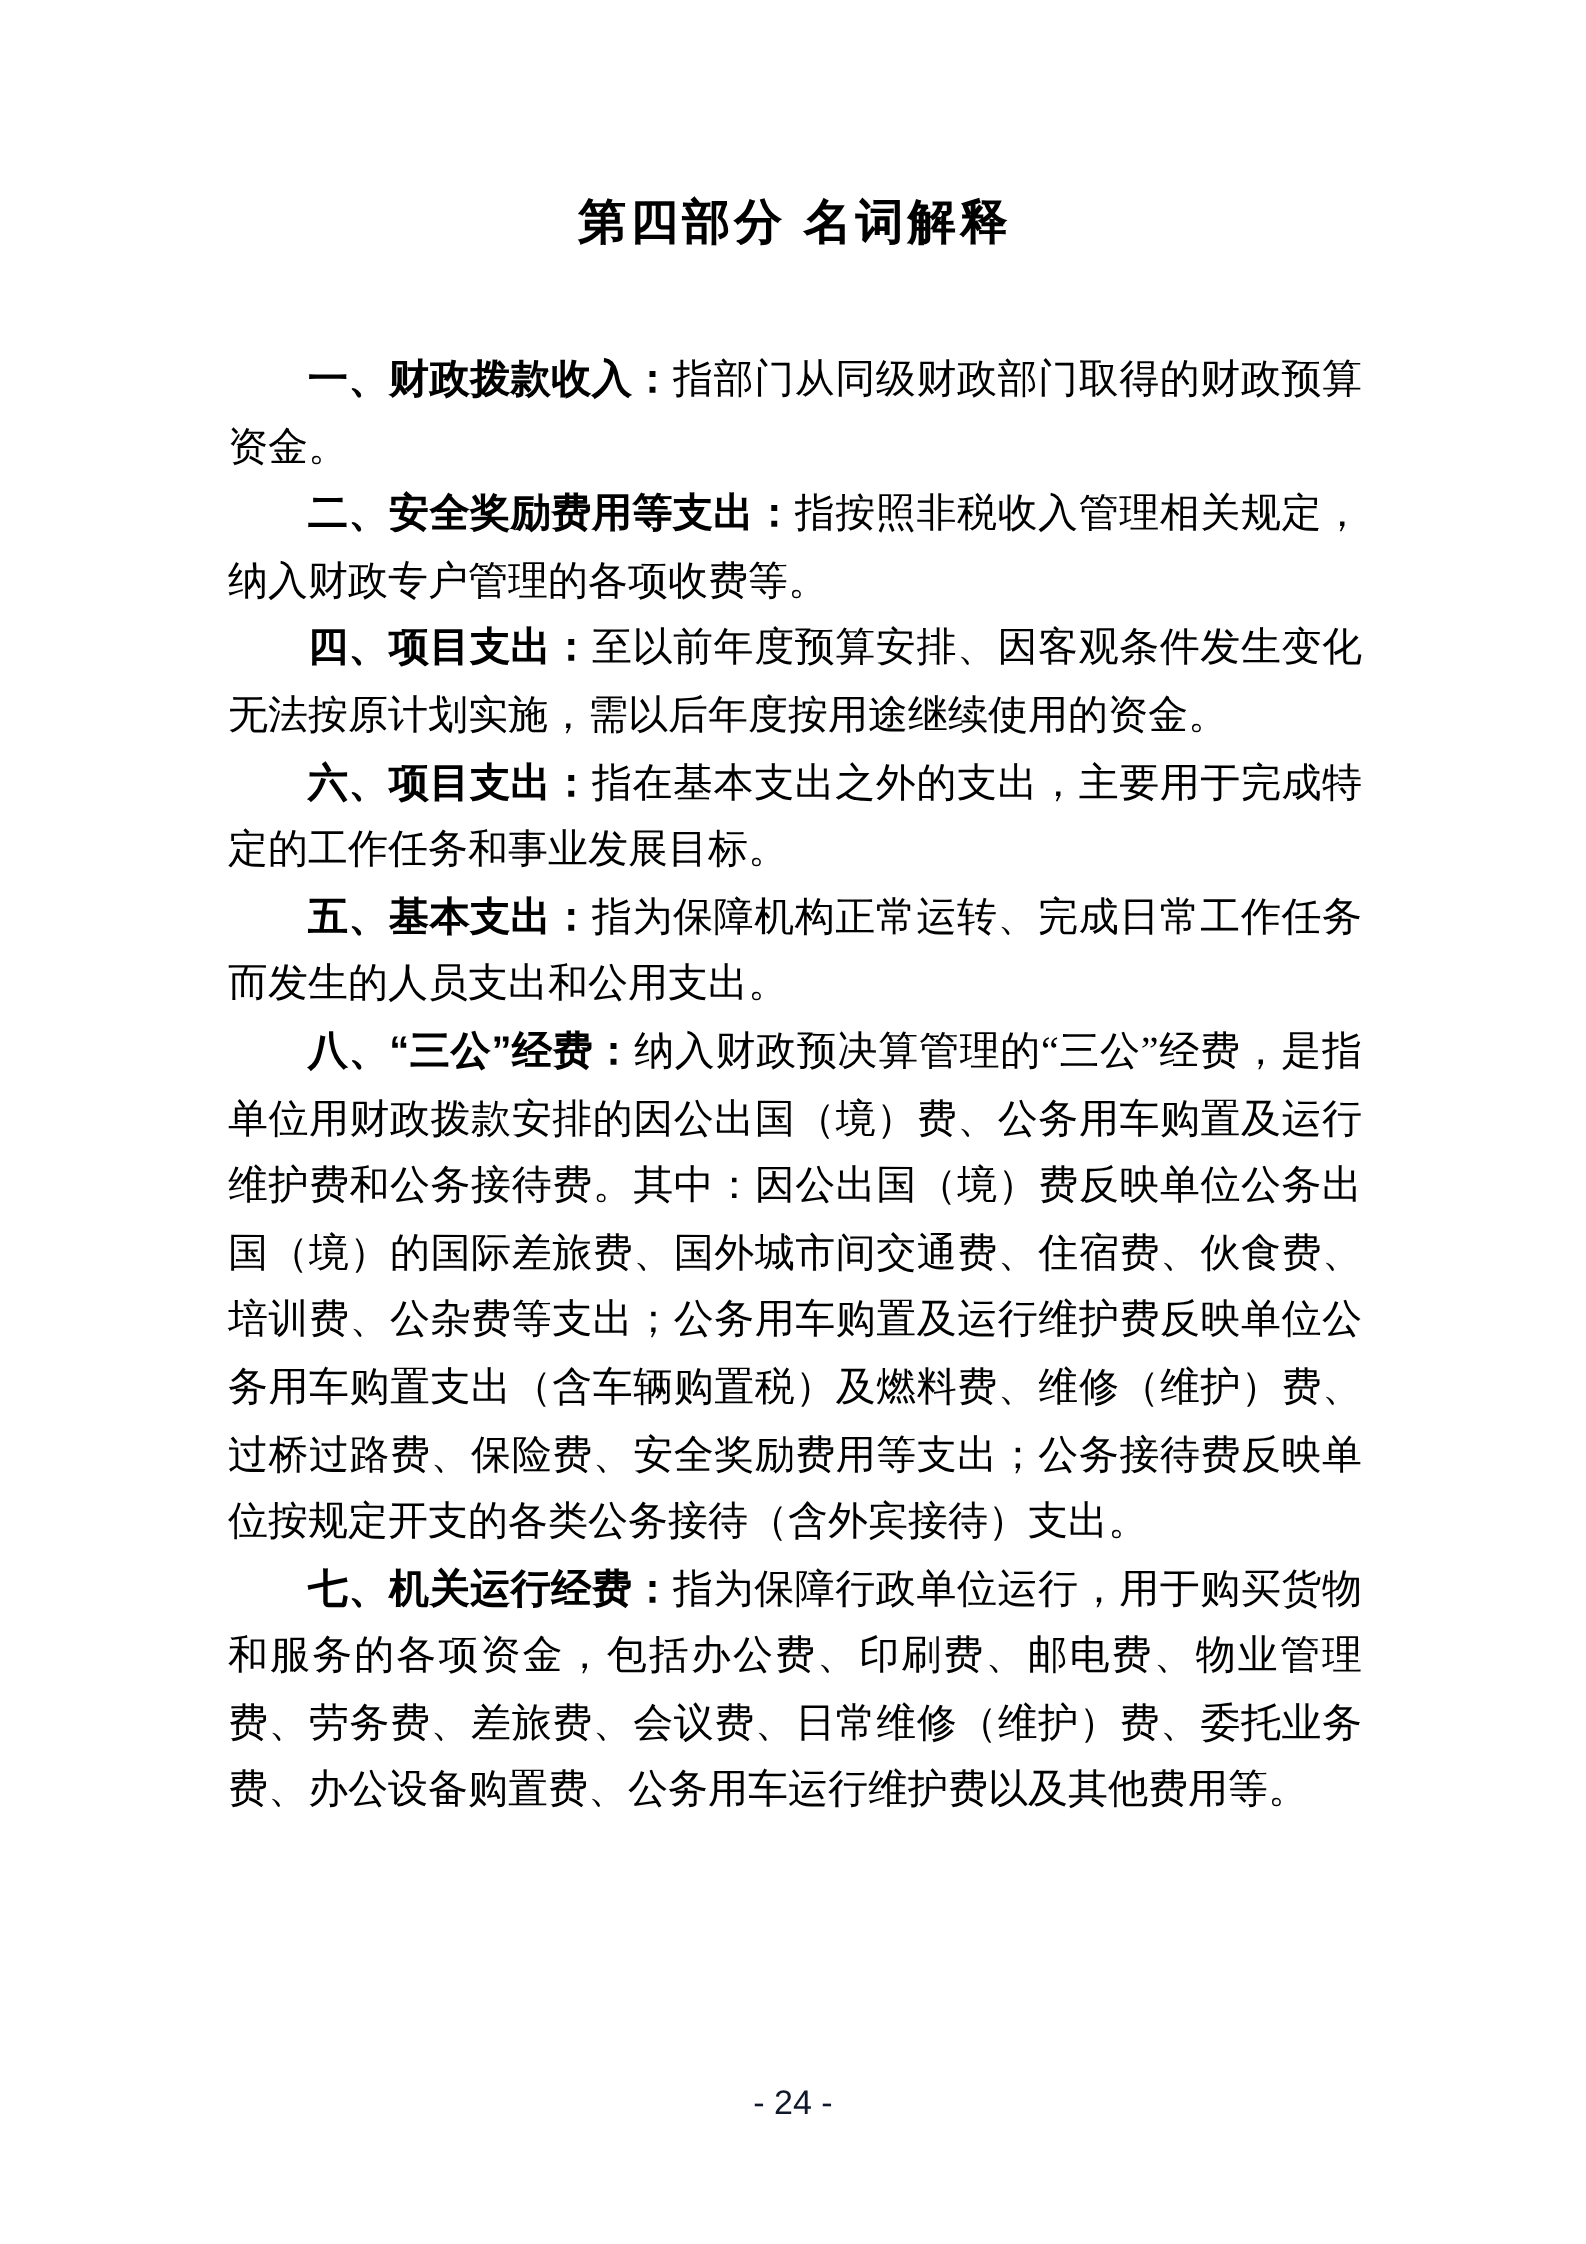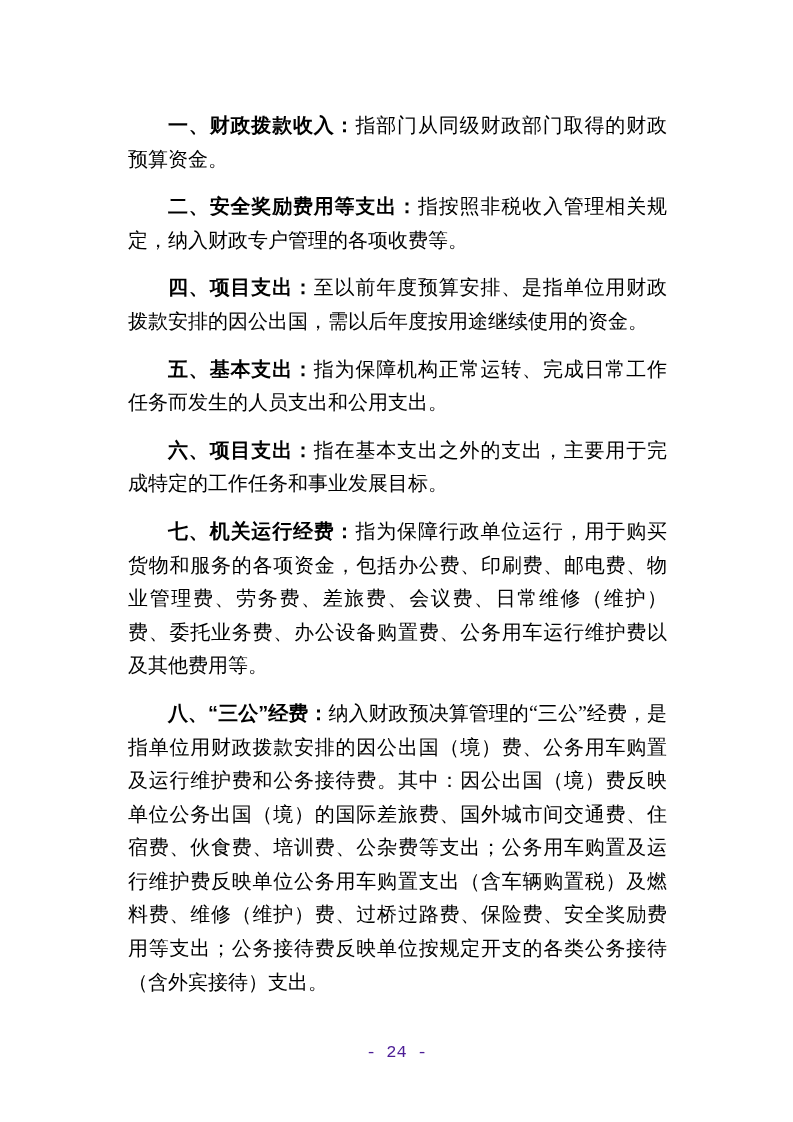--- a/index.html
+++ b/index.html
@@ -28,63 +28,64 @@
     letter-spacing: 2px;
     line-height: 33px;
   }
   .content {
     font-size: 20px;
     line-height: 33.6px;
     text-align: justify;
     text-align-last: left;
   }
   .item {
-    margin: 14px;
+    margin: 0;
     text-indent: 2em;
   }
   .term {
     font-family: "Liberation Sans", sans-serif;
     font-weight: bold;
   }
   .definition {
     font-weight: normal;
   }
   .footer {
     position: absolute;
     left: 0;
     right: 0;
     bottom: 60px;
     text-align: center;
     font-size: 17px;
-    font-family: Liberation Mono, monospace;
-    color: #4c1d95;
+    font-family: Liberation Sans, sans-serif;
+    color: #0f172a;
   }
 </style>
 </head>
 <body>
 
 <div class="page">
 
+  <h1 class="doc-title">第四部分 名词解释</h1>
 
   <div class="content">
 
     <p class="item"><span class="term">一、财政拨款收入：</span><span class="definition">指部门从同级财政部门取得的财政预算资金。</span></p>
 
     <p class="item"><span class="term">二、安全奖励费用等支出：</span><span class="definition">指按照非税收入管理相关规定，纳入财政专户管理的各项收费等。</span></p>
 
 
-    <p class="item"><span class="term">四、项目支出：</span><span class="definition">至以前年度预算安排、是指单位用财政拨款安排的因公出国，需以后年度按用途继续使用的资金。</span></p>
+    <p class="item"><span class="term">四、项目支出：</span><span class="definition">至以前年度预算安排、因客观条件发生变化无法按原计划实施，需以后年度按用途继续使用的资金。</span></p>
+
+    <p class="item"><span class="term">六、项目支出：</span><span class="definition">指在基本支出之外的支出，主要用于完成特定的工作任务和事业发展目标。</span></p>
 
     <p class="item"><span class="term">五、基本支出：</span><span class="definition">指为保障机构正常运转、完成日常工作任务而发生的人员支出和公用支出。</span></p>
 
-    <p class="item"><span class="term">六、项目支出：</span><span class="definition">指在基本支出之外的支出，主要用于完成特定的工作任务和事业发展目标。</span></p>
+    <p class="item"><span class="term">八、“三公”经费：</span><span class="definition">纳入财政预决算管理的“三公”经费，是指单位用财政拨款安排的因公出国（境）费、公务用车购置及运行维护费和公务接待费。其中：因公出国（境）费反映单位公务出国（境）的国际差旅费、国外城市间交通费、住宿费、伙食费、培训费、公杂费等支出；公务用车购置及运行维护费反映单位公务用车购置支出（含车辆购置税）及燃料费、维修（维护）费、过桥过路费、保险费、安全奖励费用等支出；公务接待费反映单位按规定开支的各类公务接待（含外宾接待）支出。</span></p>
 
     <p class="item"><span class="term">七、机关运行经费：</span><span class="definition">指为保障行政单位运行，用于购买货物和服务的各项资金，包括办公费、印刷费、邮电费、物业管理费、劳务费、差旅费、会议费、日常维修（维护）费、委托业务费、办公设备购置费、公务用车运行维护费以及其他费用等。</span></p>
-
-    <p class="item"><span class="term">八、“三公”经费：</span><span class="definition">纳入财政预决算管理的“三公”经费，是指单位用财政拨款安排的因公出国（境）费、公务用车购置及运行维护费和公务接待费。其中：因公出国（境）费反映单位公务出国（境）的国际差旅费、国外城市间交通费、住宿费、伙食费、培训费、公杂费等支出；公务用车购置及运行维护费反映单位公务用车购置支出（含车辆购置税）及燃料费、维修（维护）费、过桥过路费、保险费、安全奖励费用等支出；公务接待费反映单位按规定开支的各类公务接待（含外宾接待）支出。</span></p>
 
   </div>
 
   <div class="footer">
     <span>- 24 -</span>
   </div>
 
 </div>
 
 </body></html>

